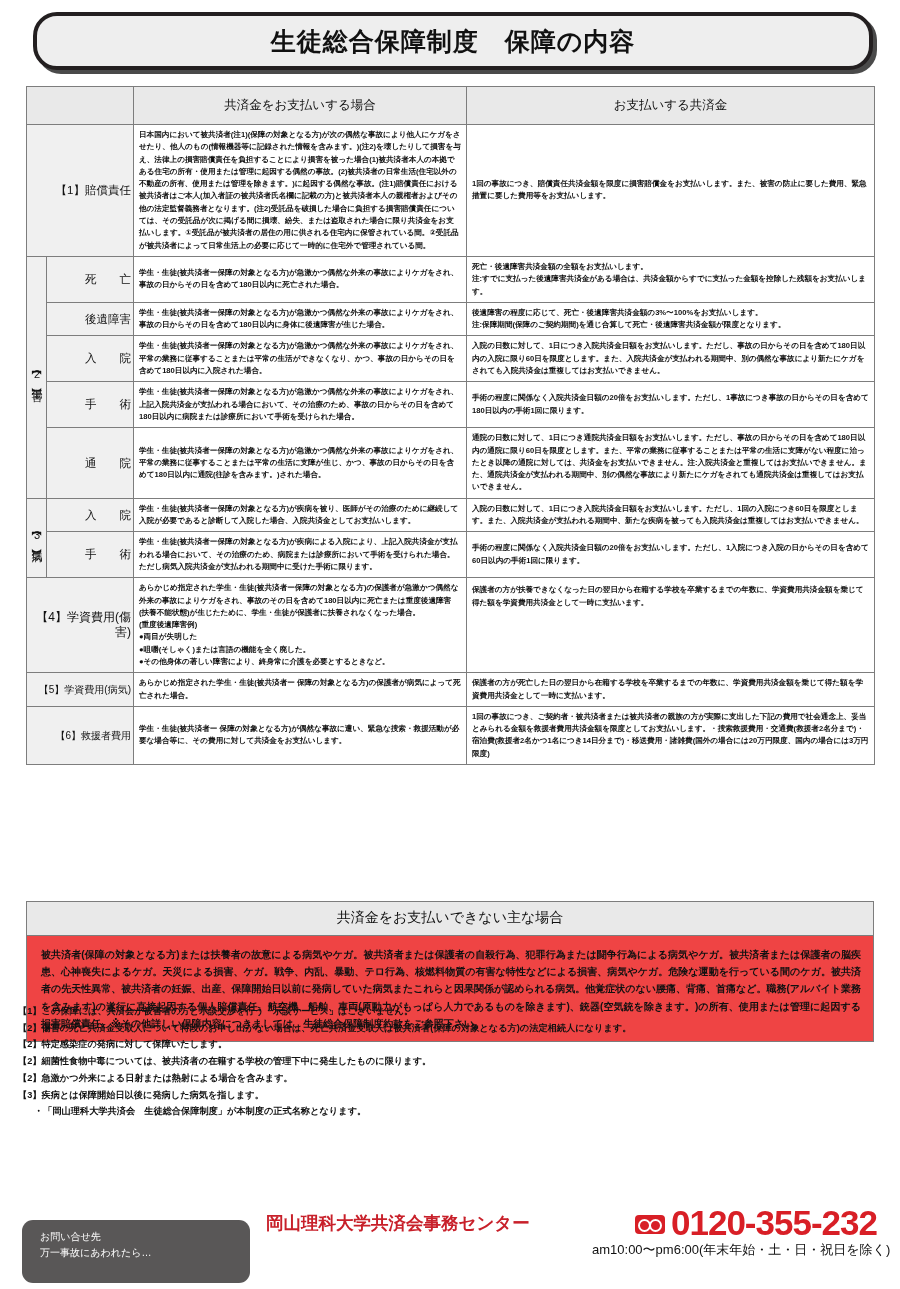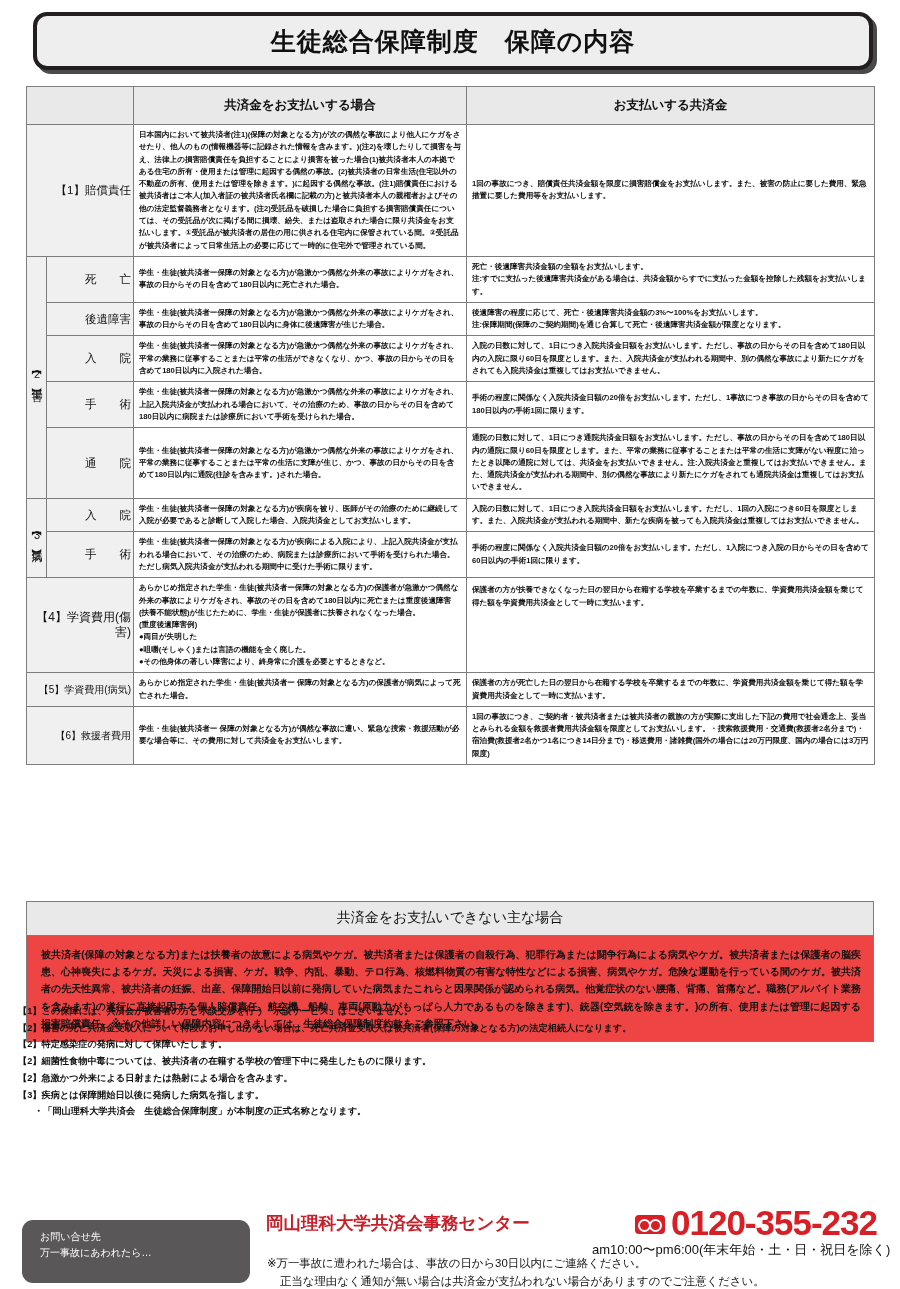--- a/index.html
+++ b/index.html
@@ -19,21 +19,21 @@
 
   
   .title-wrap {
     position: absolute;
     left: 33px; top: 12px;
     width: 840px; height: 58px;
   }
   .title-banner {
     width: 100%; height: 100%;
     border: 4px solid #231f20;
-    border-radius: 14px;
+    border-radius: 24px;
     background: #eeeeee;
     display: flex;
     align-items: center;
     justify-content: center;
     box-shadow: 4px 4px 0 #4a4a4a;
   }
   .title-banner-text {
     font-size: 25px;
     font-weight: bold;
     letter-spacing: 1px;
@@ -56,21 +56,21 @@
     font-size: 7.6px;
     line-height: 1.62;
     text-align: left;
     font-weight: bold;
     color: #111;
   }
   .main-table thead th {
     background: #e9e9e9;
     text-align: center;
     font-size: 12.5px;
-    font-weight: bold;
+    font-weight: normal;
     height: 38px;
     padding: 4px;
   }
   .col-vert   { width: 20px;  background: #f0f0f0; }
   .col-lbl    { width: 87px;  background: #f0f0f0; }
   .col-case   { width: 333px; background: #ffffff; }
   .col-pay    { width: 408px; background: #ffffff; }
 
   td.lbl-cell {
     background: #f0f0f0;
@@ -348,24 +348,20 @@
 
 <div class="footer">
 
   <div class="contact-box">
     <p class="contact-line">お問い合せ先</p>
     <p class="contact-line">万一事故にあわれたら…</p>
   </div>
 
   <div class="center-name">岡山理科大学共済会事務センター</div>
 
-  <div class="note-accident">
-    <p>※万一事故に遭われた場合は、事故の日から30日以内にご連絡ください。</p>
-    <p class="ind">正当な理由なく通知が無い場合は共済金が支払われない場合がありますのでご注意ください。</p>
-  </div>
 
   <div class="tel-block">
     <div class="tel-row">
       <span class="freedial-icon"></span>
       <span class="tel-number">0120-355-232</span>
     </div>
     <div class="tel-hours">am10:00〜pm6:00(年末年始・土・日・祝日を除く)</div>
   </div>
 
 </div>

